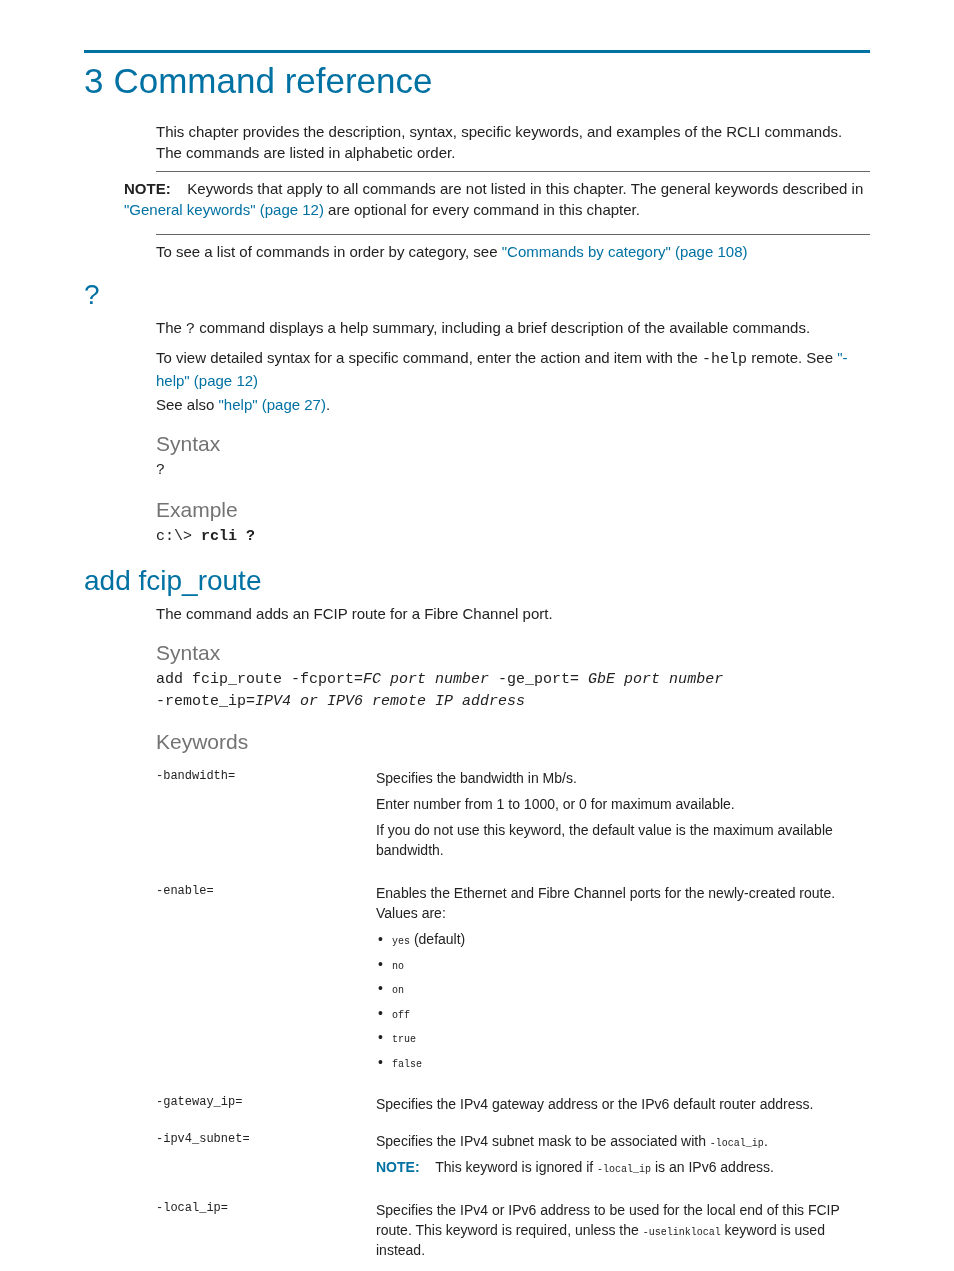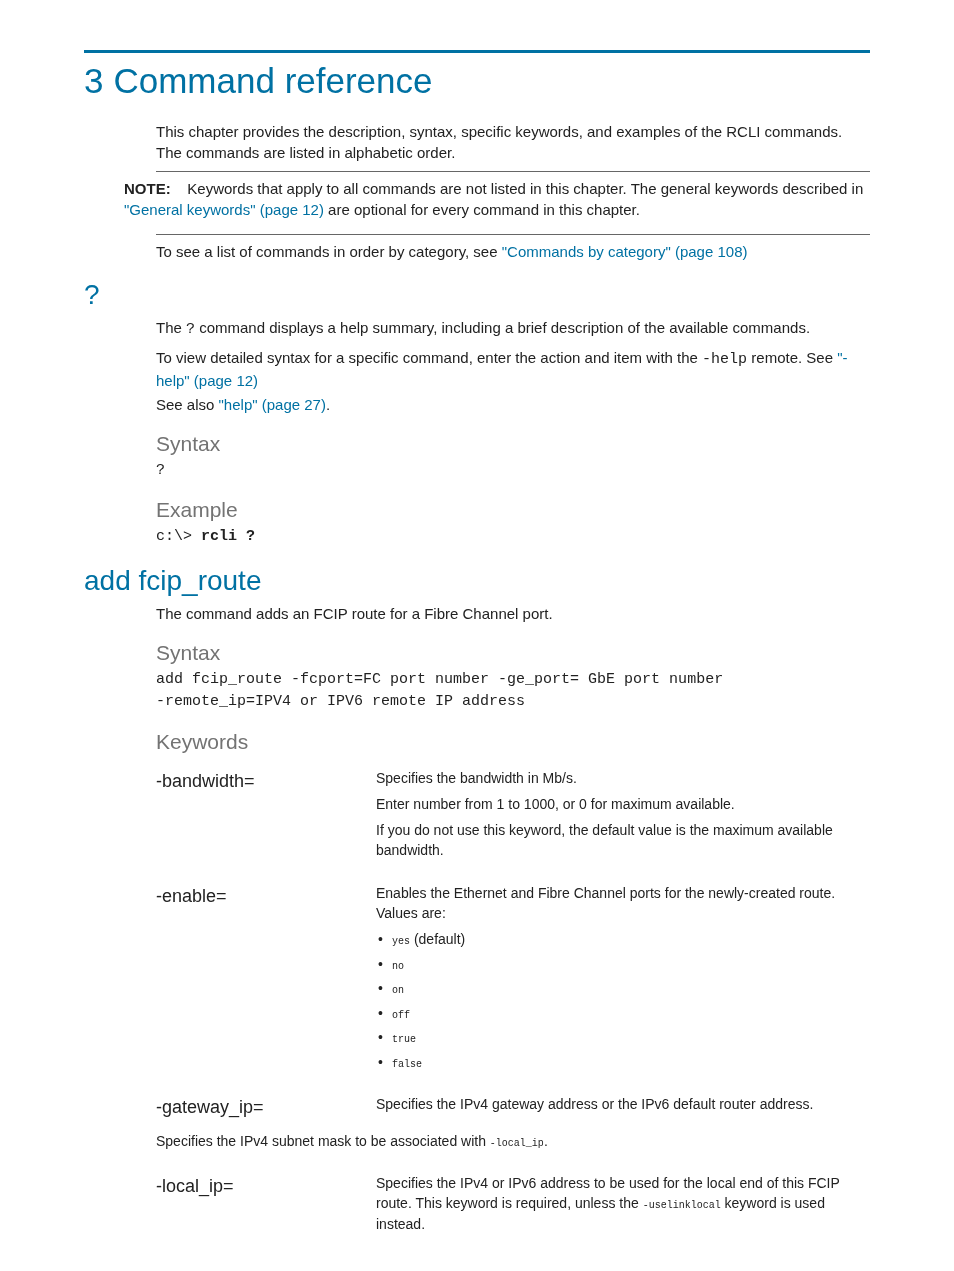--- a/index.html
+++ b/index.html
@@ -68,30 +68,30 @@
   }
   .mono { font-family: "Courier New", monospace; font-size: 15px; }
   .mono-sm { font-family: "Courier New", monospace; font-size: 10px; }
   .code-block {
     margin-left: 72px;
     font-family: "Courier New", monospace;
     font-size: 15px;
     line-height: 1.5;
     margin-top:4px;
   }
-  .italic { }
+  .italic { font-style: italic; }
   .bold { font-weight: bold; }
   .kw-table {
     margin-left: 72px;
     margin-top: 14px;
     font-size: 14px;
     line-height: 1.45;
   }
   .kw-row { display:flex; margin-bottom: 16px; }
-  .kw-cell-l { width: 220px; flex-shrink:0; font-family:Liberation Sans, sans-serif; font-size:18px }
+  .kw-cell-l { width: 220px; flex-shrink:0; font-family:Liberation Mono, monospace; font-size:12px }
   .kw-cell-r { flex: 1; }
   .kw-cell-r p { margin: 0 0 6px 0; }
   ul.opts { list-style: none; padding-left: 0; margin:6px 0 }
   ul.opts li { position:relative; padding-left:16px; margin:4px 0 }
   ul.opts li::before { content:"•"; position:absolute; left:2px; color:#222 }
   .inner-note { margin-top:6px }
   .inner-note-label{ font-weight:bold; color:#0071a3; padding-right:12px }
 </style>
 </head>
 <body>
@@ -180,24 +180,29 @@
     </div>
 
     <div class="kw-row" style="margin-bottom:10px">
       <div class="kw-cell-l">-gateway_ip=</div>
       <div class="kw-cell-r">
         <p>Specifies the IPv4 gateway address or the IPv6 default router address.</p>
       </div>
     </div>
 
     <div class="kw-row">
+      <div class="kw-cell-l">-ipv4_subnet=</div>
       <div class="kw-cell-r">
         <p>
           <span>Specifies the IPv4 subnet mask to be associated with </span><span class="mono-sm">-local_ip</span><span>.</span>
         </p>
+        <p class="inner-note">
+          <span class="inner-note-label">NOTE:</span>
+          <span>This keyword is ignored if </span><span class="mono-sm">-local_ip</span><span> is an IPv6 address.</span>
+        </p>
       </div>
     </div>
 
     <div class="kw-row" style="margin-bottom:0">
       <div class="kw-cell-l">-local_ip=</div>
       <div class="kw-cell-r">
         <p>
           <span>Specifies the IPv4 or IPv6 address to be used for the local end of this FCIP route. This keyword is required, unless the </span><span class="mono-sm">-uselinklocal</span><span> keyword is used instead.</span>
         </p>
       </div>

